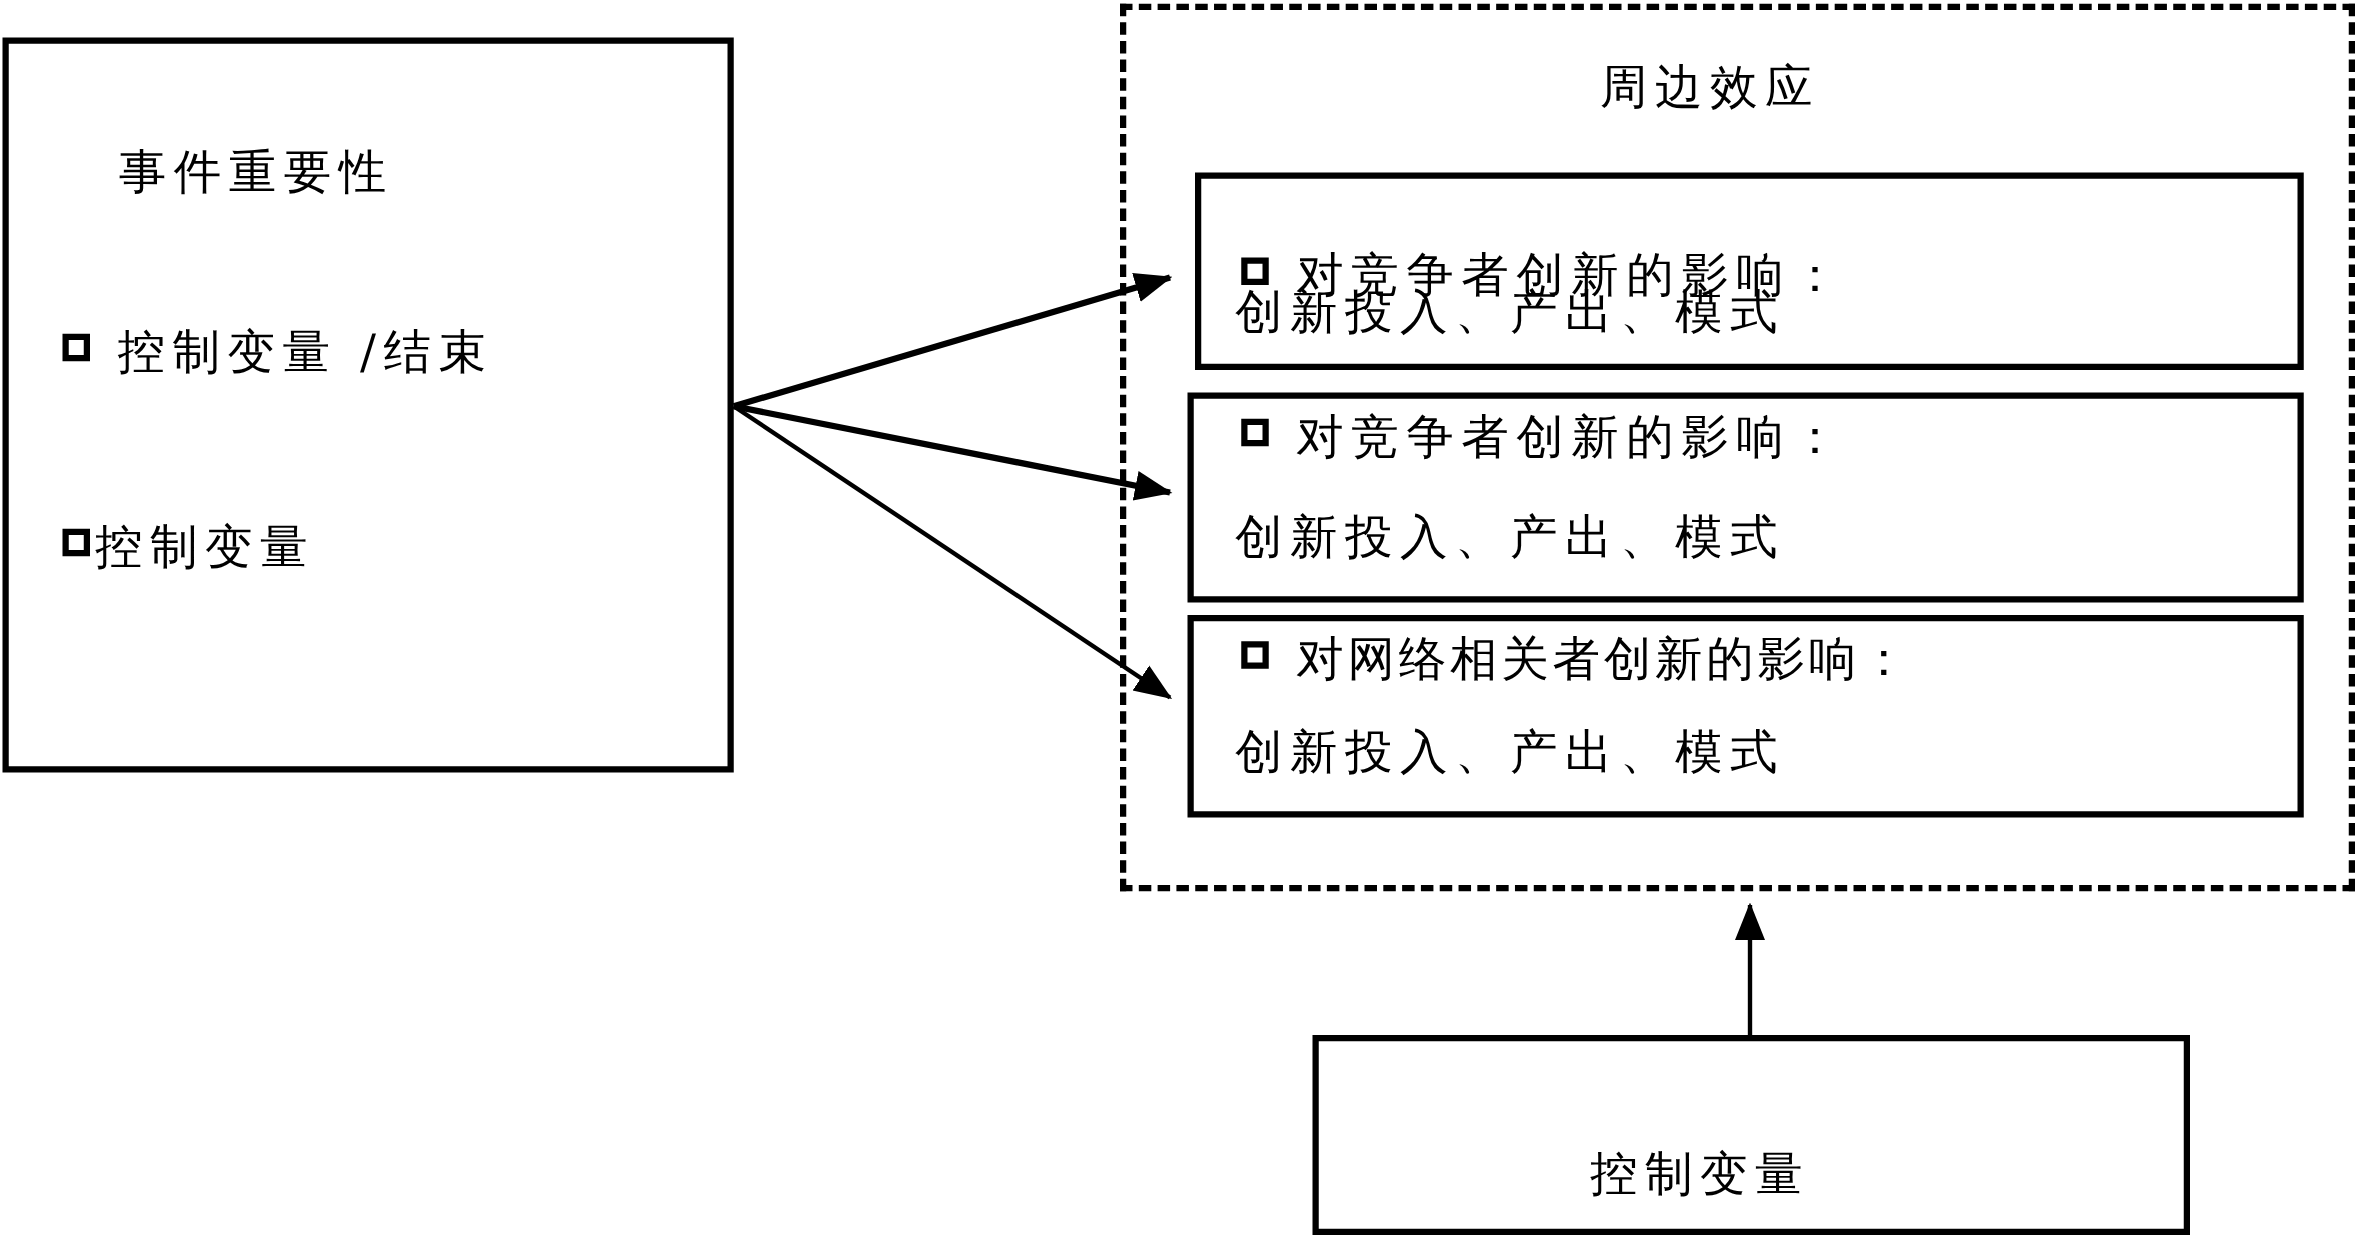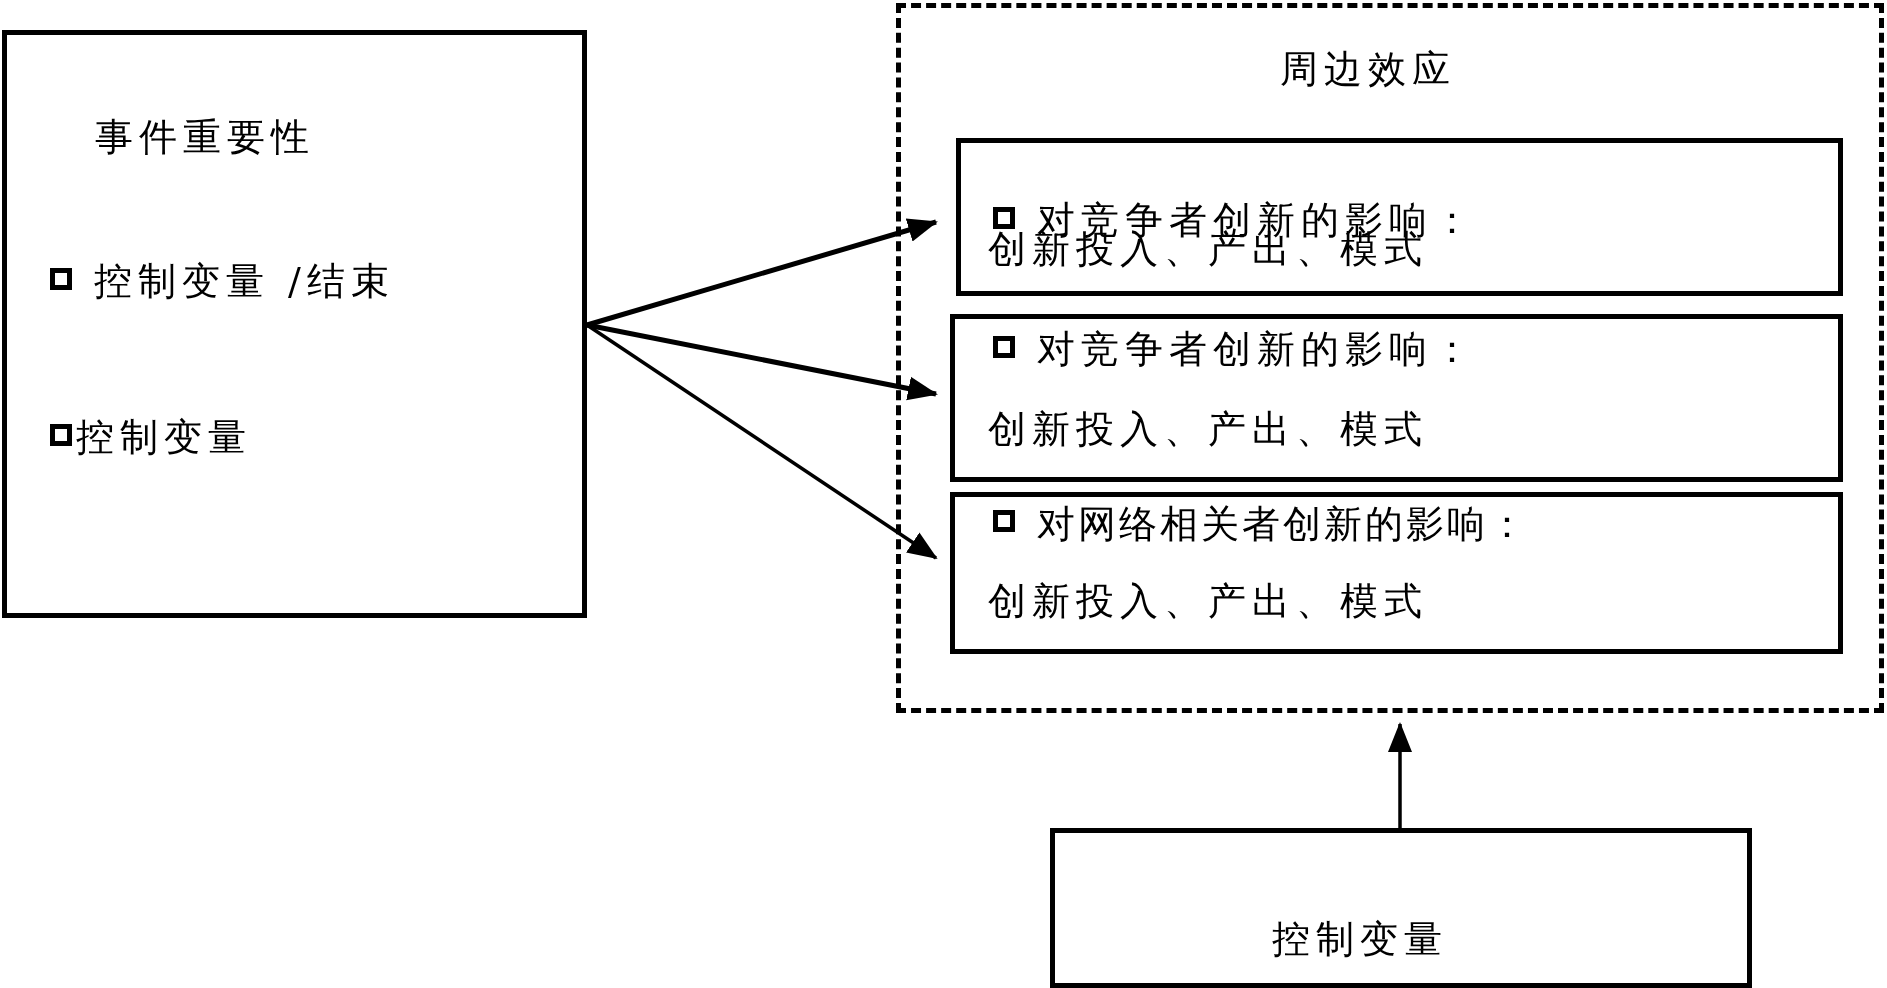--- a/index.html
+++ b/index.html
@@ -34,21 +34,21 @@
 </div>
 <div class="txt" style="left:988px; top:230px;">创新投入、产出、模式</div>
 
 <div class="box" style="left:950px; top:314px; width:893px; height:168px;"></div>
 <div class="txt" style="left:993px; top:330px;">
   <span class="chk"></span><span>对竞争者创新的影响：</span>
 </div>
 <div class="txt" style="left:988px; top:410px;">创新投入、产出、模式</div>
 
 <div class="box" style="left:950px; top:492px; width:893px; height:162px;"></div>
-<div class="txt" style="left:993px; top:508px; letter-spacing:3px;font-family:Liberation Mono, monospace;">
+<div class="txt" style="left:993px; top:508px; letter-spacing:3px;">
   <span class="chk"></span><span>对网络相关者创新的影响：</span>
 </div>
 <div class="txt" style="left:988px; top:582px;">创新投入、产出、模式</div>
 
 <div class="box" style="left:1050px; top:828px; width:702px; height:160px;"></div>
 <div class="txt" style="left:1272px; top:920px;text-align:right;">控制变量</div>
 
 <svg class="arrows" width="1887" height="988">
   <defs>
     <marker id="ah" markerWidth="10" markerHeight="10" refX="9" refY="5" orient="auto" markerUnits="userSpaceOnUse" viewBox="0 0 10 10">

